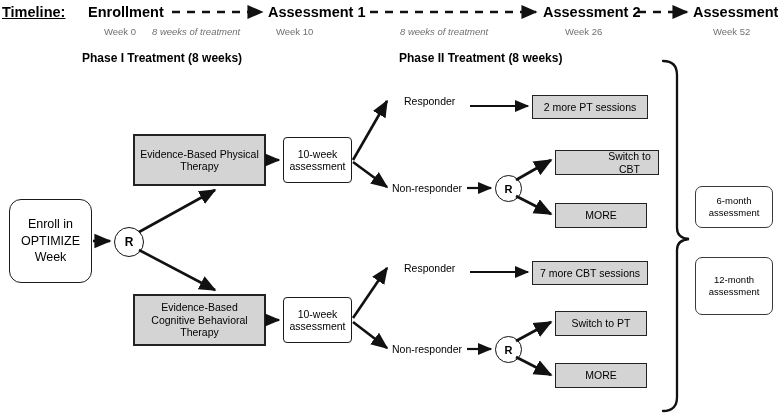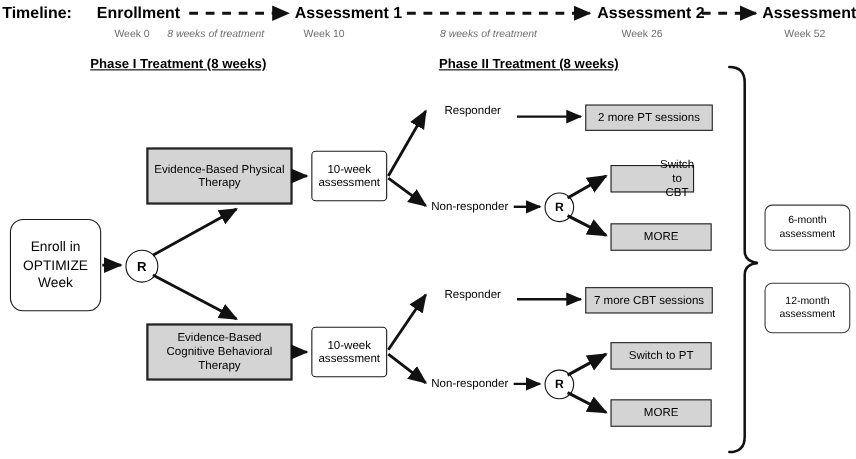--- a/index.html
+++ b/index.html
@@ -5,27 +5,27 @@
   html,body{margin:0;padding:0;background:#ffffff;}
   body{
     width:778px;height:417px;position:relative;overflow:hidden;
     font-family:"Liberation Sans","DejaVu Sans",sans-serif;
     color:#000;
   }
   #stage{position:absolute;left:0;top:0;width:778px;height:417px;}
   .abs{position:absolute;}
 
   
-  .tl-label{font-size:14.5px;font-weight:700;white-space:nowrap;}
+  .tl-label{font-size:14.5px;font-weight:700;white-space:nowrap;text-decoration:underline;}
   .tl-node{font-size:14.5px;font-weight:700;white-space:nowrap;}
   .tl-sub{font-size:9.5px;color:#6f6f6f;white-space:nowrap;}
   .tl-sub.ital{font-style:italic;}
 
   
-  .phase{font-size:12px;font-weight:700;text-decoration:underline;white-space:nowrap;padding-left:15px;}
+  .phase{font-size:12px;font-weight:700;white-space:nowrap;padding-left:15px;}
 
   
   .box{
     box-sizing:border-box;
     display:flex;align-items:center;justify-content:center;
     text-align:center;line-height:1.18;
   }
   .box-gray{
     background:#d4d4d4;border:1.6px solid #222;
     font-size:10.5px;
@@ -103,21 +103,21 @@
     </div>
   </div>
 
   <div class="abs lbl" style="left:404px;top:95px;">Responder</div>
   <div class="abs lbl" style="left:392px;top:182px;">Non-responder</div>
 
   <div class="abs box box-gray" style="left:532px;top:95px;width:116px;height:24px;">2 more PT sessions</div>
 
   <div class="abs rcircle small" style="left:495px;top:175px;width:25px;height:25px;">R</div>
 
-  <div class="abs box box-gray" style="left:555px;top:150px;width:76px;height:25px;padding-left:45px;">Switch to CBT</div>
+  <div class="abs box box-gray" style="left:555px;top:150px;width:104px;height:25px;padding-left:45px;">Switch to CBT</div>
   <div class="abs box box-gray" style="left:555px;top:203px;width:92px;height:25px;">MORE</div>
 
   <div class="abs box box-gray thick" style="left:133px;top:294px;width:133px;height:52px;">
     <div>
       <div>Evidence-Based</div>
       <div>Cognitive Behavioral</div>
       <div>Therapy</div>
     </div>
   </div>
 
@@ -137,21 +137,21 @@
 
   <div class="abs box box-gray" style="left:555px;top:311px;width:92px;height:25px;">Switch to PT</div>
   <div class="abs box box-gray" style="left:555px;top:363px;width:92px;height:25px;">MORE</div>
 
   <div class="abs box box-assess" style="left:695px;top:186px;width:78px;height:42px;">
     <div>
       <div>6-month</div>
       <div>assessment</div>
     </div>
   </div>
-  <div class="abs box box-assess" style="left:695px;top:257px;width:78px;height:46px;">
+  <div class="abs box box-assess" style="left:695px;top:257px;width:78px;height:58px;">
     <div>
       <div>12-month</div>
       <div>assessment</div>
     </div>
   </div>
 
   <svg class="overlay" viewBox="0 0 778 417">
     <defs>
       <marker id="ah" markerWidth="7" markerHeight="7" refX="5.6" refY="3" orient="auto" markerUnits="strokeWidth">
         <path d="M0,0.3 L6.2,3 L0,5.7 z" fill="#111"></path>

